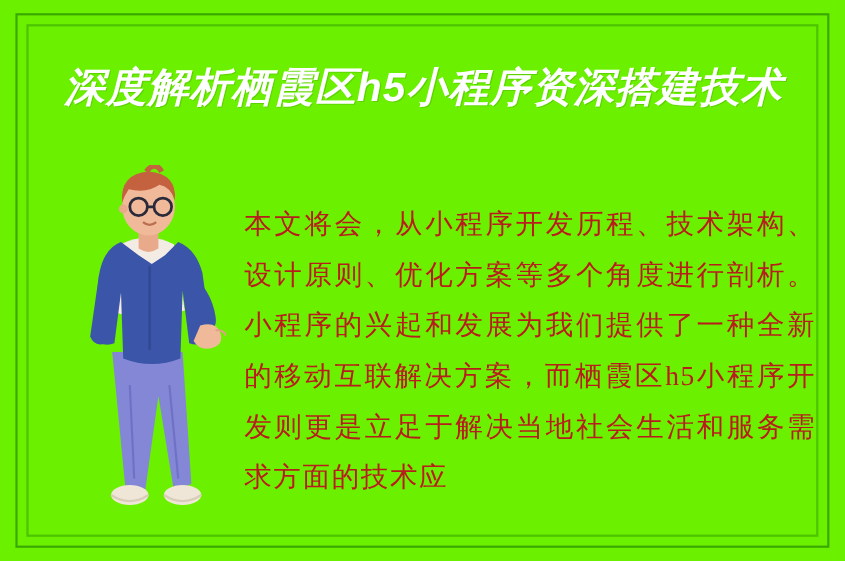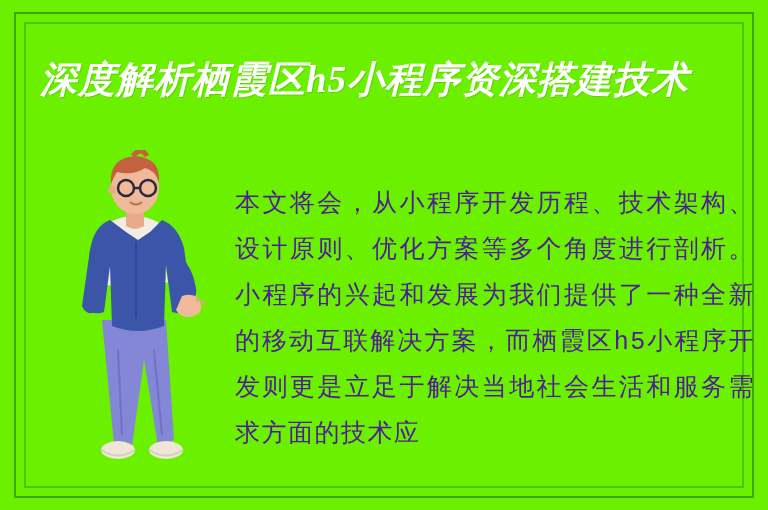--- a/index.html
+++ b/index.html
@@ -40,45 +40,45 @@
     border: 2px solid #4cc400;
     box-sizing: border-box;
     pointer-events: none;
   }
   
   .title {
     position: absolute;
     left: 40px;
     top: 58px;
     width: 690px;
-    font-family: Liberation Serif, serif;
+    font-family: Liberation Sans, sans-serif;
     font-size: 37px;
     font-weight: bold;
     font-style: italic;
     color: #ffffff;
     letter-spacing: 1px;
     white-space: nowrap;
     line-height: 1.2;
     text-shadow: 1px 1px 0 rgba(0,0,0,0.12);
+    text-align: center;
   }
   
   .body-text {
     position: absolute;
     left: 222px;
     top: 182px;
     width: 520px;
-    font-family: Liberation Mono, monospace;
+    font-family: Liberation Serif, serif;
     font-size: 25px;
     line-height: 46px;
-    color: #4c1d95;
+    color: #b91c1c;
     letter-spacing: 1.5px;
     text-align: justify;
     overflow: hidden;
     max-height: 328px;
-    margin-left: 13px;
   }
   
   .illustration {
     position: absolute;
     left: 62px;
     top: 150px;
     width: 150px;
     height: 340px;
   }
 </style>

